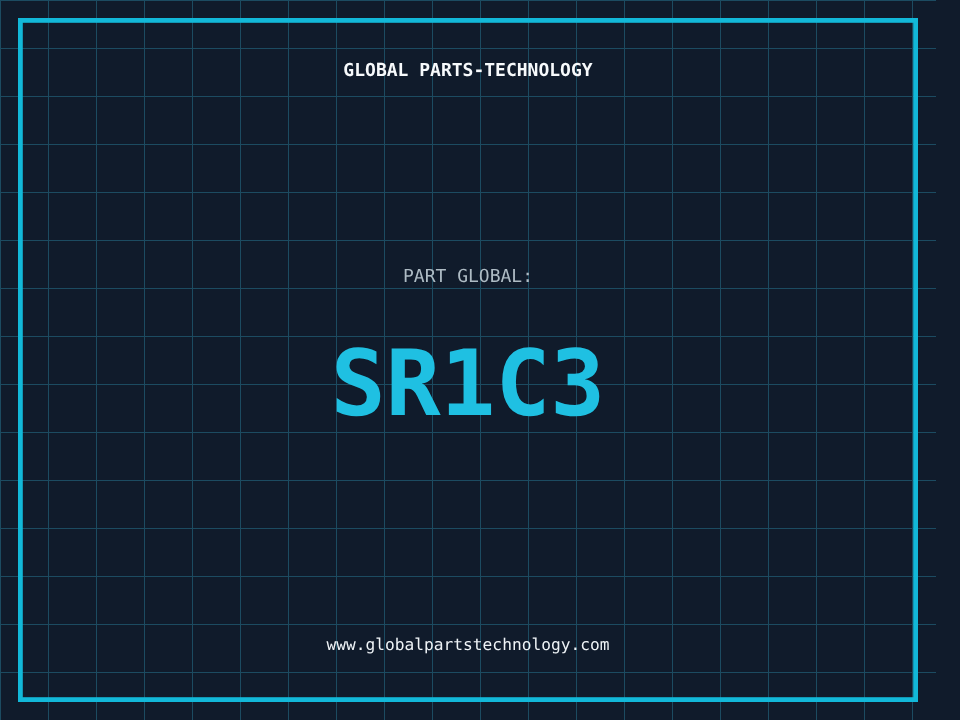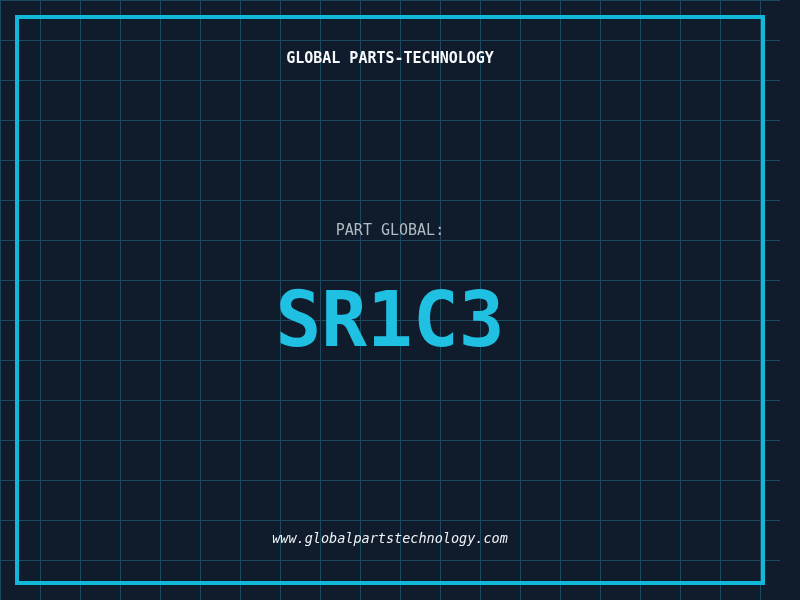--- a/index.html
+++ b/index.html
@@ -58,21 +58,20 @@
     font-size: 76px;
     line-height: 76px;
     font-weight: bold;
     color: #1fc0e2;
     margin-top: 20px;
   }
   .website {
     top: 530px;
     font-size: 13.5px;
     color: #eef3f6;
-    font-style: italic;
   }
 </style>
 </head>
 <body>
 
 <div class="canvas">
   <div class="frame"></div>
 
   <div class="textline title">GLOBAL PARTS-TECHNOLOGY</div>
 

